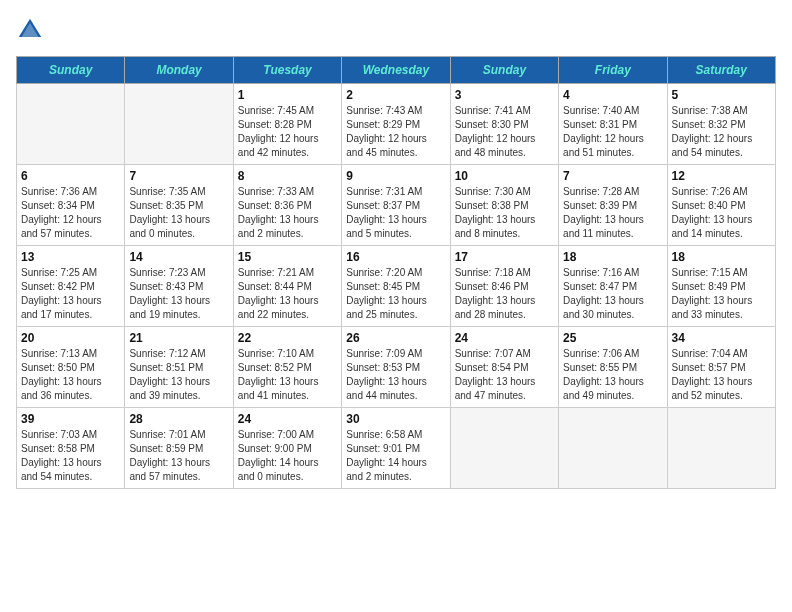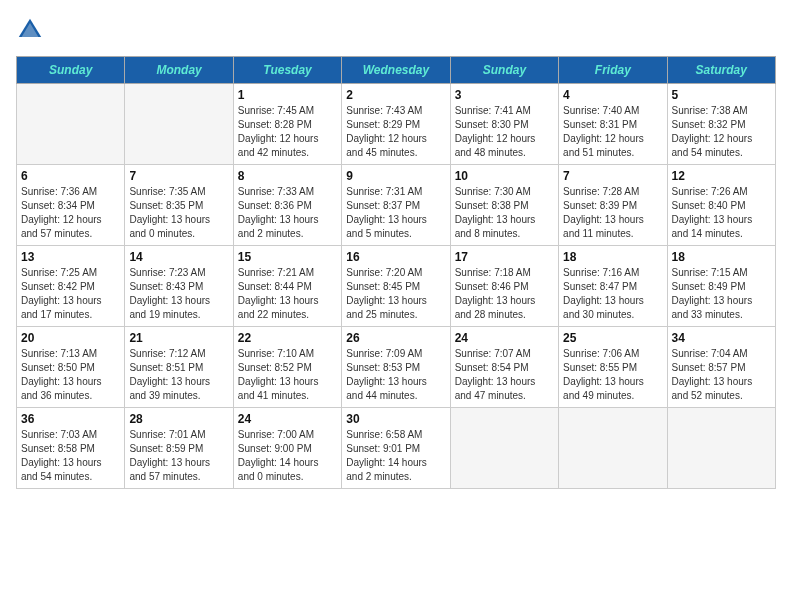--- a/index.html
+++ b/index.html
@@ -231,21 +231,21 @@
           <div class="day-number">25</div>
           <div class="day-info">Sunrise: 7:06 AM<br>Sunset: 8:55 PM<br>Daylight: 13 hours<br>and 49 minutes.</div>
         </td>
         <td>
           <div class="day-number">34</div>
           <div class="day-info">Sunrise: 7:04 AM<br>Sunset: 8:57 PM<br>Daylight: 13 hours<br>and 52 minutes.</div>
         </td>
       </tr>
       <tr>
         <td>
-          <div class="day-number">36</div>
+          <div class="day-number">39</div>
           <div class="day-info">Sunrise: 7:03 AM<br>Sunset: 8:58 PM<br>Daylight: 13 hours<br>and 54 minutes.</div>
         </td>
         <td>
           <div class="day-number">28</div>
           <div class="day-info">Sunrise: 7:01 AM<br>Sunset: 8:59 PM<br>Daylight: 13 hours<br>and 57 minutes.</div>
         </td>
         <td>
           <div class="day-number">24</div>
           <div class="day-info">Sunrise: 7:00 AM<br>Sunset: 9:00 PM<br>Daylight: 14 hours<br>and 0 minutes.</div>
         </td>

